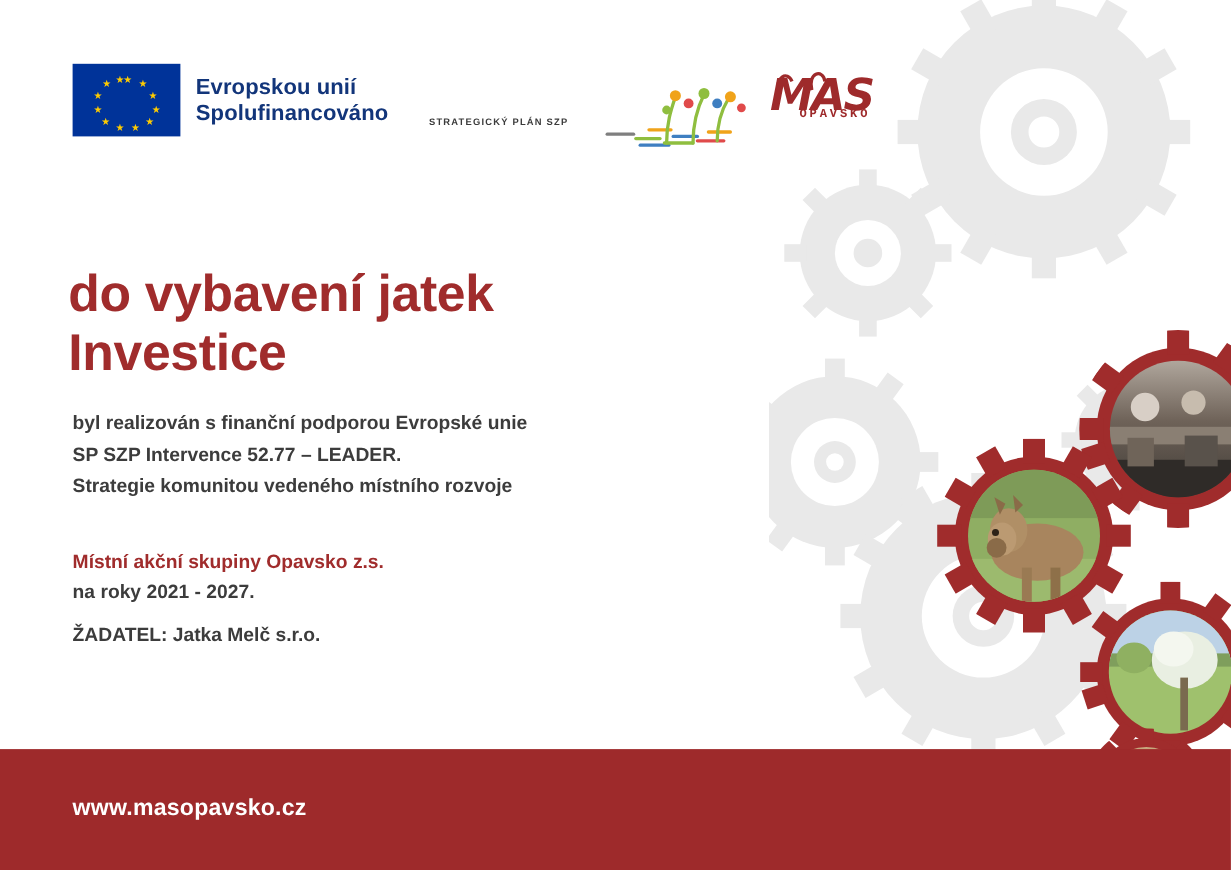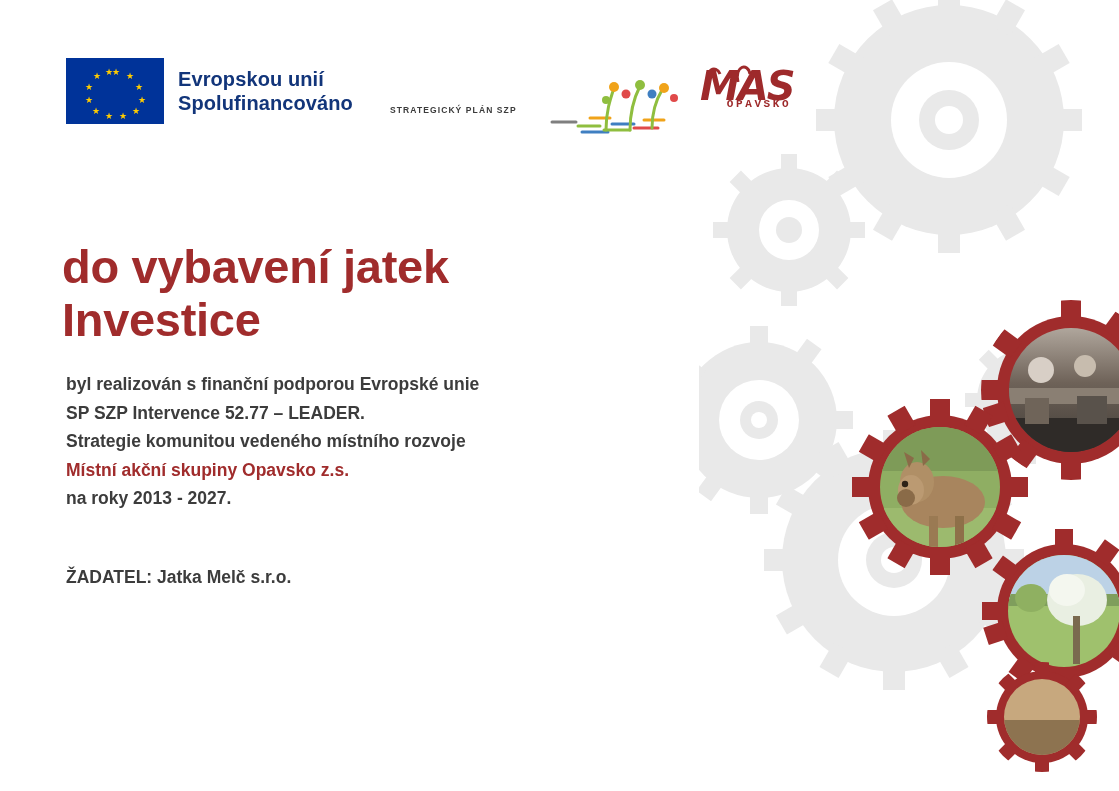--- a/index.html
+++ b/index.html
@@ -25,21 +25,21 @@
   .szp-label{font-size:8.5px;letter-spacing:1.1px;color:#3b3b3b;font-weight:bold;white-space:nowrap;}
   .szp-art{margin-left:6px;}
 
   .mas{position:absolute;left:694px;top:56px;}
   .mas-sub{font-size:11px;letter-spacing:2.6px;color:#9e2a2b;text-align:center;margin-top:-4px;font-weight:bold;font-family:Liberation Mono, monospace;}
 
   
   .kicker{position:absolute;left:66px;top:186px;font-size:17px;font-weight:bold;color:#808080;letter-spacing:.4px;}
   .title{position:absolute;left:62px;top:240px;font-size:47px;font-weight:bold;color:#a02c2c;line-height:53px;letter-spacing:-.3px;}
   .body-txt{position:absolute;left:66px;top:370px;font-size:17.5px;color:#3c3c3c;line-height:28.5px;font-weight:bold;}
-  .body-txt .hl{color:#a02c2c;}
+  .body-txt .hl{color:#a02c2c;margin-top:40px;}
   .applicant{position:absolute;left:66px;top:567px;font-size:17.5px;color:#3c3c3c;font-weight:bold;}
 
   
   .footer{position:absolute;left:0;bottom:0;width:1119px;height:110px;background:#9e2a2b;}
   .footer-url{position:absolute;left:66px;top:42px;font-size:21px;color:#ffffff;font-weight:bold;letter-spacing:.2px;}
 
   
   .photo{position:absolute;border-radius:50%;overflow:hidden;}
 </style>
 </head>
@@ -370,19 +370,22 @@
   <div class="title">
     <div>do vybavení jatek</div>
     <div>Investice</div>
   </div>
 
   <div class="body-txt">
     <div>byl realizován s finanční podporou Evropské unie</div>
     <div>SP SZP Intervence 52.77 – LEADER.</div>
     <div>Strategie komunitou vedeného místního rozvoje</div>
     <div class="hl">Místní akční skupiny Opavsko z.s.</div>
-    <div>na roky 2013 - 2027.</div>
+    <div>na roky 2021 - 2027.</div>
   </div>
 
   <div class="applicant">ŽADATEL: Jatka Melč s.r.o.</div>
 
+  <div class="footer">
+    <div class="footer-url">www.masopavsko.cz</div>
+  </div>
 
 </div>
 
 </body></html>

